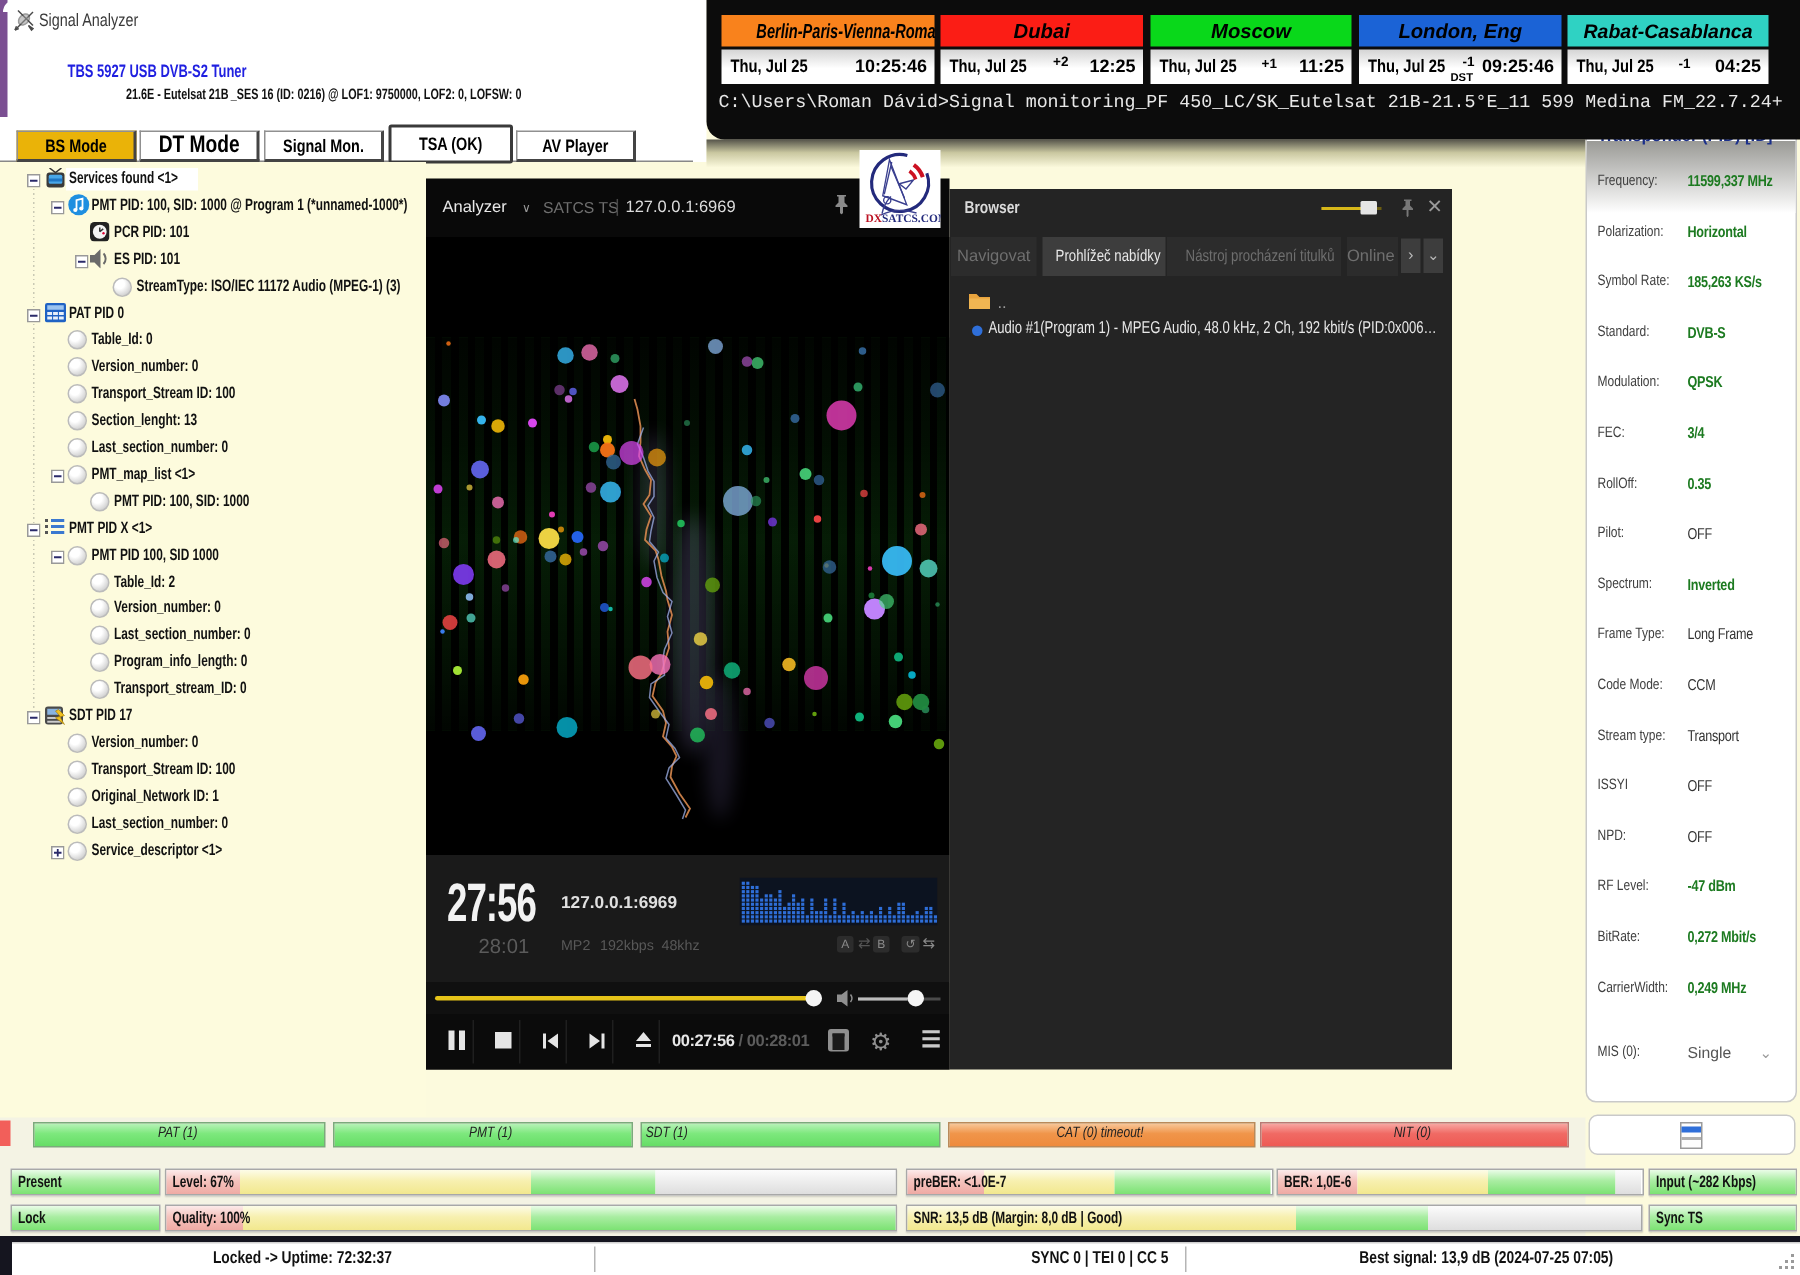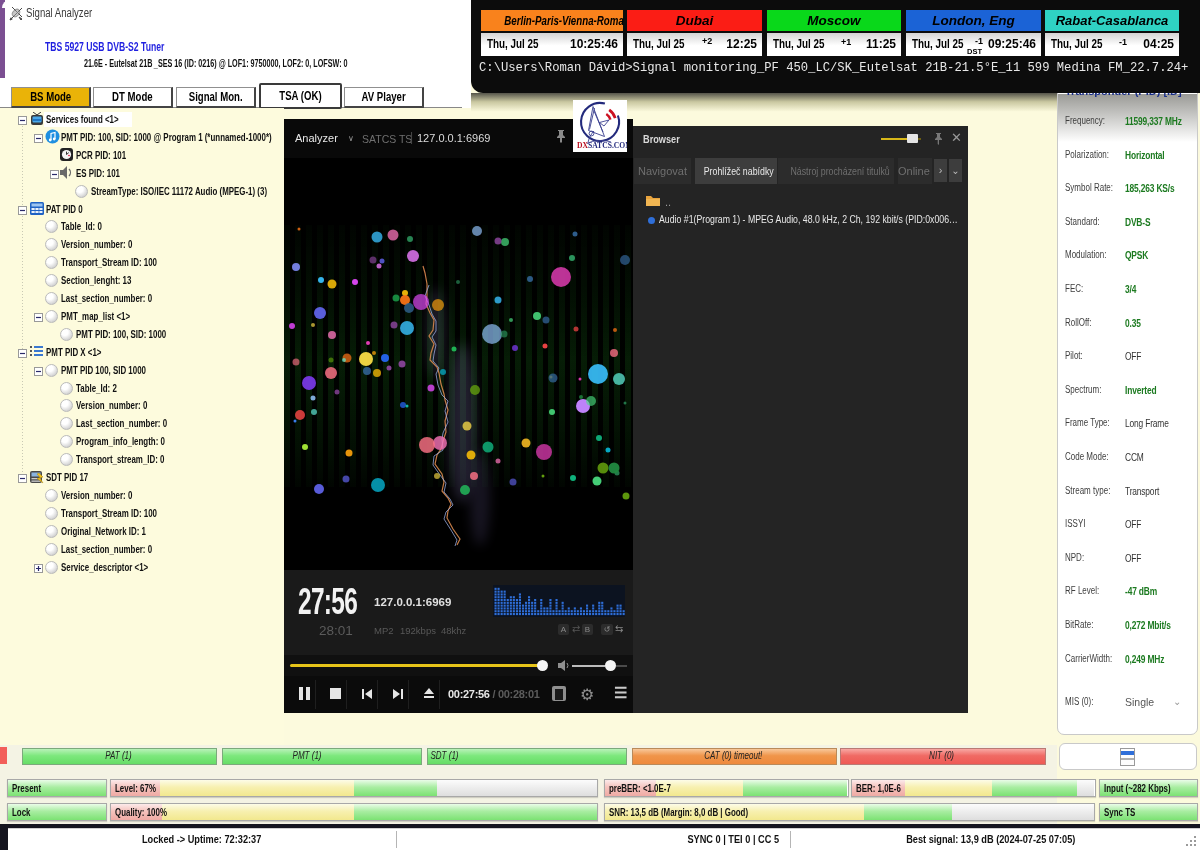--- a/index.html
+++ b/index.html
@@ -27,21 +27,21 @@
     <path d="M2 15 l2.5 -1 M2 15 l1 -2.5 M11 12 l3 2 -1 1z" fill="#555"></path>
   </g>
 </svg>
 <div class="abs cx8" style="left:26px;top:6px;font-size:12px;color:#3a3a3a;">Signal Analyzer</div>
 
 <div class="abs b cx" style="left:45px;top:40px;font-size:12px;color:#1f1fe0;">TBS 5927 USB DVB-S2 Tuner</div>
 <div class="abs b cx" style="left:84px;top:58px;font-size:10px;color:#111;">21.6E - Eutelsat 21B _SES 16 (ID: 0216) @ LOF1: 9750000, LOF2: 0, LOFSW: 0</div>
 
 <div class="abs" style="left:0;top:107px;width:462px;height:1px;background:#888;"></div>
 <div class="abs b tab" style="left:11px; top:87px;width:77px;height:18px;background:#eab308;border:1px solid #909090;border-right:2px solid #444;border-bottom:2px solid #444;font-size:12px;text-align:center;line-height:18px;white-space:nowrap;"><span class="cs8">BS Mode</span></div>
-<div class="abs b tab" style="left:93px; top:87px;width:77px;height:18px;background:#fff;border:1px solid #909090;border-right:2px solid #444;border-bottom:2px solid #444;font-size:12px;text-align:center;line-height:18px;white-space:nowrap;"><span class="cs8">DT Mode</span></div>
+<div class="abs b tab" style="left:93px; top:87px;width:77px;height:18px;background:#fff;border:1px solid #909090;border-right:2px solid #444;border-bottom:2px solid #444;font-size:16px;text-align:center;line-height:18px;white-space:nowrap;"><span class="cs8">DT Mode</span></div>
 <div class="abs b tab" style="left:176px;top:87px;width:77px;height:18px;background:#fff;border:1px solid #909090;border-right:2px solid #444;border-bottom:2px solid #444;font-size:12px;text-align:center;line-height:18px;white-space:nowrap;"><span class="cs8">Signal Mon.</span></div>
 <div class="abs b tab" style="left:259px;top:83px;width:79px;height:22px;background:#fff;border:2px solid #3a3a3a;border-radius:2px;font-size:12px;text-align:center;line-height:22px;white-space:nowrap;"><span class="cs8">TSA (OK)</span></div>
 <div class="abs b tab" style="left:344px;top:87px;width:77px;height:18px;background:#fff;border:1px solid #909090;border-right:2px solid #444;border-bottom:2px solid #444;font-size:12px;text-align:center;line-height:18px;white-space:nowrap;"><span class="cs8">AV Player</span></div>
 
 <div id="tree" class="abs" style="left:0;top:108px;width:284px;height:637px;background:#fdfbdd;">
     <div class="abs" style="left:22px;top:18px;width:1px;height:352px;background-image:repeating-linear-gradient(#c9c9b4 0 1px,transparent 1px 3px);"></div>
 <svg class="abs" style="left:18px;top:8.0px;" width="9" height="9" viewBox="0 0 9 9">
       <rect x="0.5" y="0.5" width="8" height="8" fill="#fff" stroke="#999"></rect>
       <path d="M2 4.5 h5" stroke="#2a2a6a" stroke-width="1.2"></path>
     </svg>
@@ -689,21 +689,21 @@
   <div class="abs" style="left:61px;top:7px;width:13px;height:4px;background:#2f6fd9;"></div>
   <div class="abs" style="left:61px;top:14px;width:13px;height:2px;background:#b0b0b0;"></div>
 </div>
 
 <div class="abs" style="left:0;top:745px;width:1057px;height:83px;background:#f4f3e4;"></div>
 <div class="abs" style="left:0;top:747px;width:7px;height:17px;background:#f25f5a;"></div>
 <div id="row1">
     <div class="abs" style="left:22px;top:748px;width:193px;height:15px;background:linear-gradient(#b9f2b9,#7de87d 45%,#66dd66);border:1px solid #7ca97c;"></div>
 <div class="abs i" style="left:22px;top:750px;width:193px;text-align:center;font-size:10px;color:#222;"><span class="cs8 b" style="font-weight:normal;">PAT (1)</span></div>
 <div class="abs" style="left:222px;top:748px;width:198px;height:15px;background:linear-gradient(#b9f2b9,#7de87d 45%,#66dd66);border:1px solid #7ca97c;"></div>
-<div class="abs i" style="left:208px;top:750px;width:198px;text-align:center;font-size:10px;color:#222;"><span class="cs8 b" style="font-weight:normal;">PMT (1)</span></div>
+<div class="abs i" style="left:228px;top:750px;width:198px;text-align:center;font-size:10px;color:#222;"><span class="cs8 b" style="font-weight:normal;">PMT (1)</span></div>
 <div class="abs" style="left:427px;top:748px;width:198px;height:15px;background:linear-gradient(#b9f2b9,#7de87d 45%,#66dd66);border:1px solid #7ca97c;"></div>
 <div class="abs i" style="left:427px;top:750px;width:198px;text-align:left;font-size:10px;color:#222;"><span class="cs8 b" style="font-weight:normal;">SDT (1)</span></div>
 <div class="abs" style="left:632px;top:748px;width:203px;height:15px;background:linear-gradient(#f8c89a,#f0954a 45%,#ee8a3c);border:1px solid #b98a5a;"></div>
 <div class="abs i" style="left:632px;top:750px;width:203px;text-align:center;font-size:10px;color:#222;"><span class="cs8 b" style="font-weight:normal;">CAT (0) timeout!</span></div>
 <div class="abs" style="left:840px;top:748px;width:204px;height:15px;background:linear-gradient(#f8a8a4,#f06a64 45%,#ee5a54);border:1px solid #b97a74;"></div>
 <div class="abs i" style="left:840px;top:750px;width:204px;text-align:center;font-size:10px;color:#222;"><span class="cs8 b" style="font-weight:normal;">NIT (0)</span></div>
   </div>
 <div id="row23">
     <div class="abs" style="left:7px;top:779px;width:98px;height:16px;border:1px solid #a8a8a8;background:#fff;box-shadow:0 1px 1px rgba(0,0,0,.15);">
 <div class="abs" style="left:0px;top:0;width:98px;height:16px;background:linear-gradient(#eafce8,#a9eda2 45%,#7ce273);"></div>

